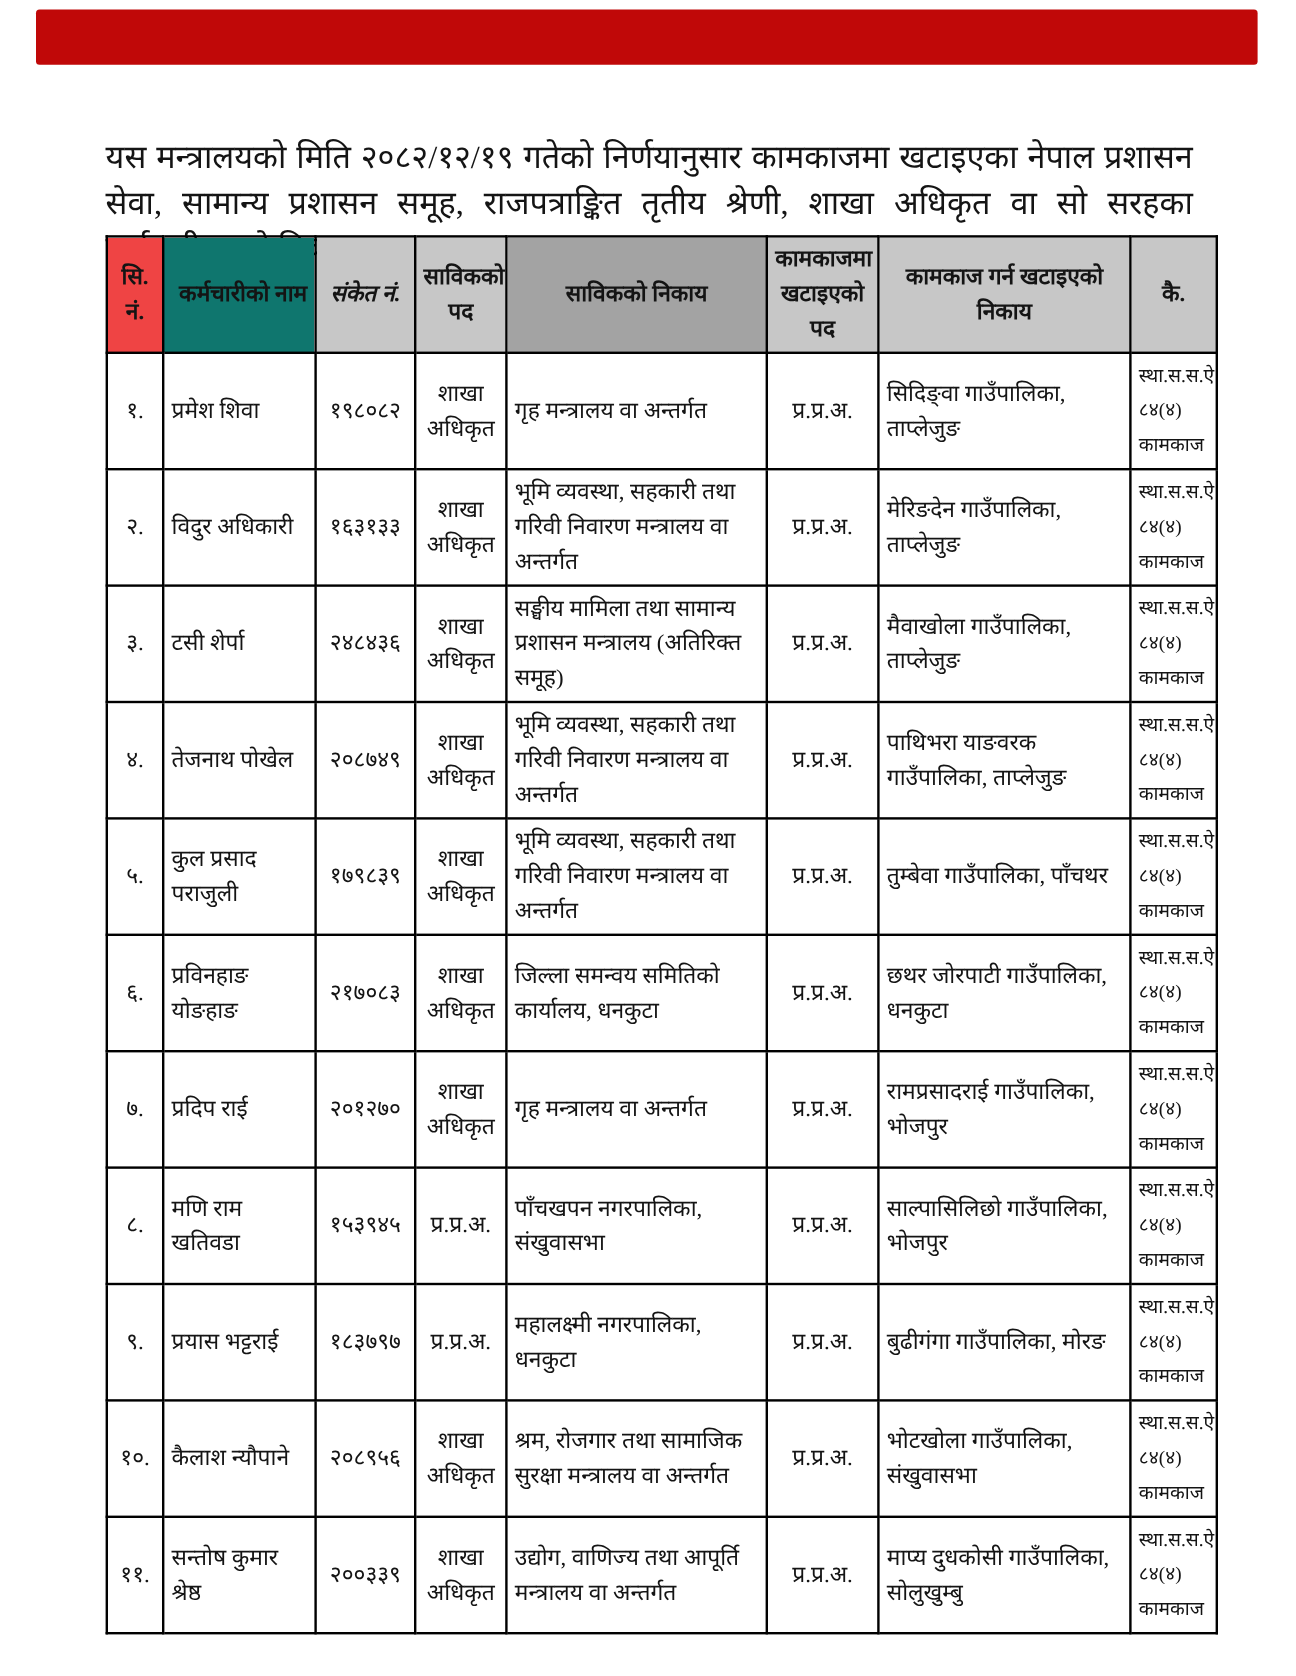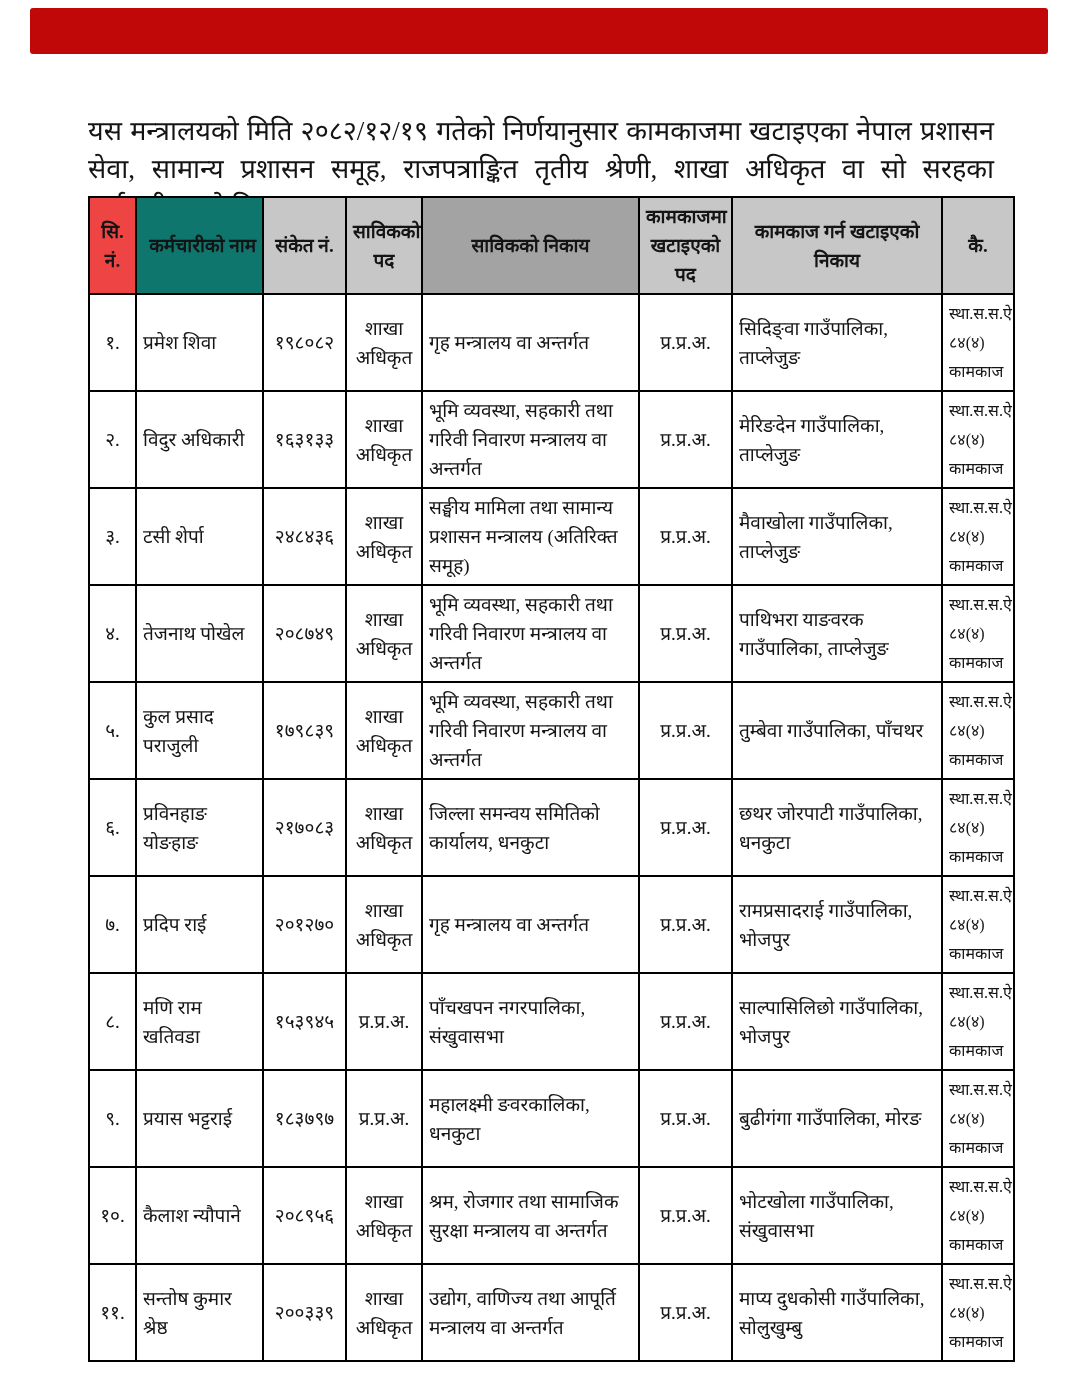--- a/index.html
+++ b/index.html
@@ -58,21 +58,21 @@
       <col class="c3">
     <col class="c4">
       <col class="c5">
       <col class="c6">
       <col class="c7">
   </colgroup>
   <thead>
     <tr>
         <th style="background: #ef4444;">सि. नं.</th>
         <th style="background: #0f766e; text-align: right;">कर्मचारीको नाम</th>
-        <th style="background: rgb(199, 199, 199);">संकेत नं.</th>
+        <th style="background: rgb(199, 199, 199); font-style: italic;">संकेत नं.</th>
         <th style="background: rgb(199, 199, 199); margin-top: 20px;">साविकको पद</th>
         <th style="background: #a3a3a3;">साविकको निकाय</th>
         <th style="background: rgb(199, 199, 199); margin-top: 24px;">कामकाजमा खटाइएको पद</th>
         <th style="background: rgb(199, 199, 199); text-align: center;">कामकाज गर्न खटाइएको निकाय</th>
         <th style="background: rgb(199, 199, 199);">कै.</th>
       </tr>
   </thead>
   <tbody>
       <tr style="height: 82px;">
         <td class="al-c">१.</td>
@@ -152,21 +152,21 @@
         <td class="al-l">पाँचखपन नगरपालिका, संखुवासभा</td>
         <td class="al-c">प्र.प्र.अ.</td>
         <td class="al-l">साल्पासिलिछो गाउँपालिका, भोजपुर</td>
         <td class="kai">स्था.स.स.ऐ ८४(४) कामकाज</td>
       </tr>
       <tr style="height: 78px;">
         <td class="al-c">९.</td>
         <td class="al-l">प्रयास भट्टराई</td>
         <td class="al-c">१८३७९७</td>
         <td class="al-c">प्र.प्र.अ.</td>
-        <td class="al-l">महालक्ष्मी ङवरकालिका, धनकुटा</td>
+        <td class="al-l">महालक्ष्मी नगरपालिका, धनकुटा</td>
         <td class="al-c">प्र.प्र.अ.</td>
         <td class="al-l">बुढीगंगा गाउँपालिका, मोरङ</td>
         <td class="kai">स्था.स.स.ऐ ८४(४) कामकाज</td>
       </tr>
       <tr style="height: 88px;">
         <td class="al-c">१०.</td>
         <td class="al-l">कैलाश न्यौपाने</td>
         <td class="al-c">२०८९५६</td>
         <td class="al-c">शाखा अधिकृत</td>
         <td class="al-l">श्रम, रोजगार तथा सामाजिक सुरक्षा मन्त्रालय वा अन्तर्गत</td>

